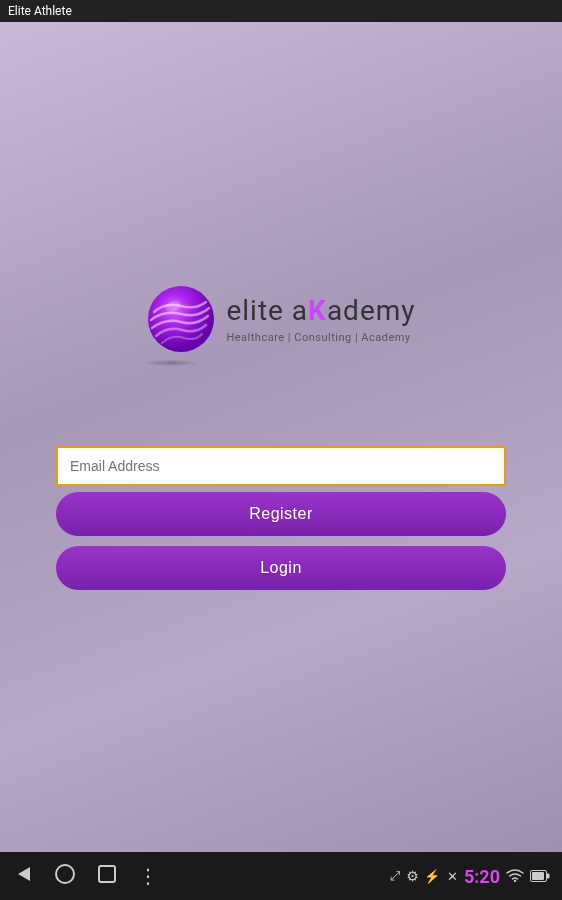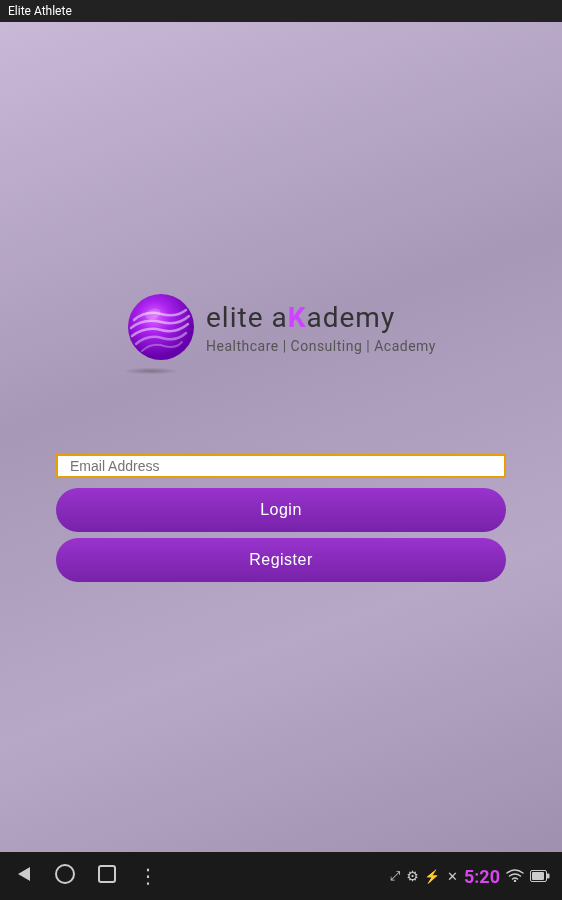--- a/index.html
+++ b/index.html
@@ -79,21 +79,21 @@
     .logo-title span.k {
       color: #cc44ff;
       font-weight: 700;
     }
 
     .logo-title span.ademy {
       color: #333;
     }
 
     .logo-subtitle {
-      font-size: 14px;
+      font-size: 11px;
       color: #555;
       letter-spacing: 0.5px;
       margin-top: 4px;
     }
 
     .logo-shadow {
       width: 50px;
       height: 6px;
       background: radial-gradient(ellipse, rgba(0,0,0,0.25) 0%, transparent 80%);
       margin-top: 6px;
@@ -102,21 +102,21 @@
     
     .form-area {
       width: 450px;
       display: flex;
       flex-direction: column;
       gap: 0;
     }
 
     .input-field {
       width: 100%;
-      height: 24px;
+      height: 40px;
       padding: 0 12px;
       font-size: 14px;
       color: #4c1d95;
       background: #fff;
       border: 1px solid #ccc;
       outline: none;
     }
 
     .input-field:first-child {
       border: 2px solid #e8a000;
@@ -230,22 +230,22 @@
           <span class="elite">elite </span><span class="a">a</span><span class="k">K</span><span class="ademy">ademy</span>
         </div>
         <div class="logo-subtitle">Healthcare | Consulting | Academy</div>
       </div>
     </div>
     <div class="logo-shadow"></div>
   </div>
 
   <div class="form-area">
     <input type="email" class="input-field email" placeholder="Email Address" style="">
+    <button class="btn btn-register">Register</button>
     <button class="btn btn-login">Login</button>
-    <button class="btn btn-register">Register</button>
   </div>
 
 </div>
 
 <div class="status-bar">
   <div class="nav-icons">
 
     <span class="nav-icon">
       <svg width="22" height="22" viewBox="0 0 22 22" fill="none" xmlns="http://www.w3.org/2000/svg">
         <polygon points="18,4 6,11 18,18" fill="#ccc"></polygon>

